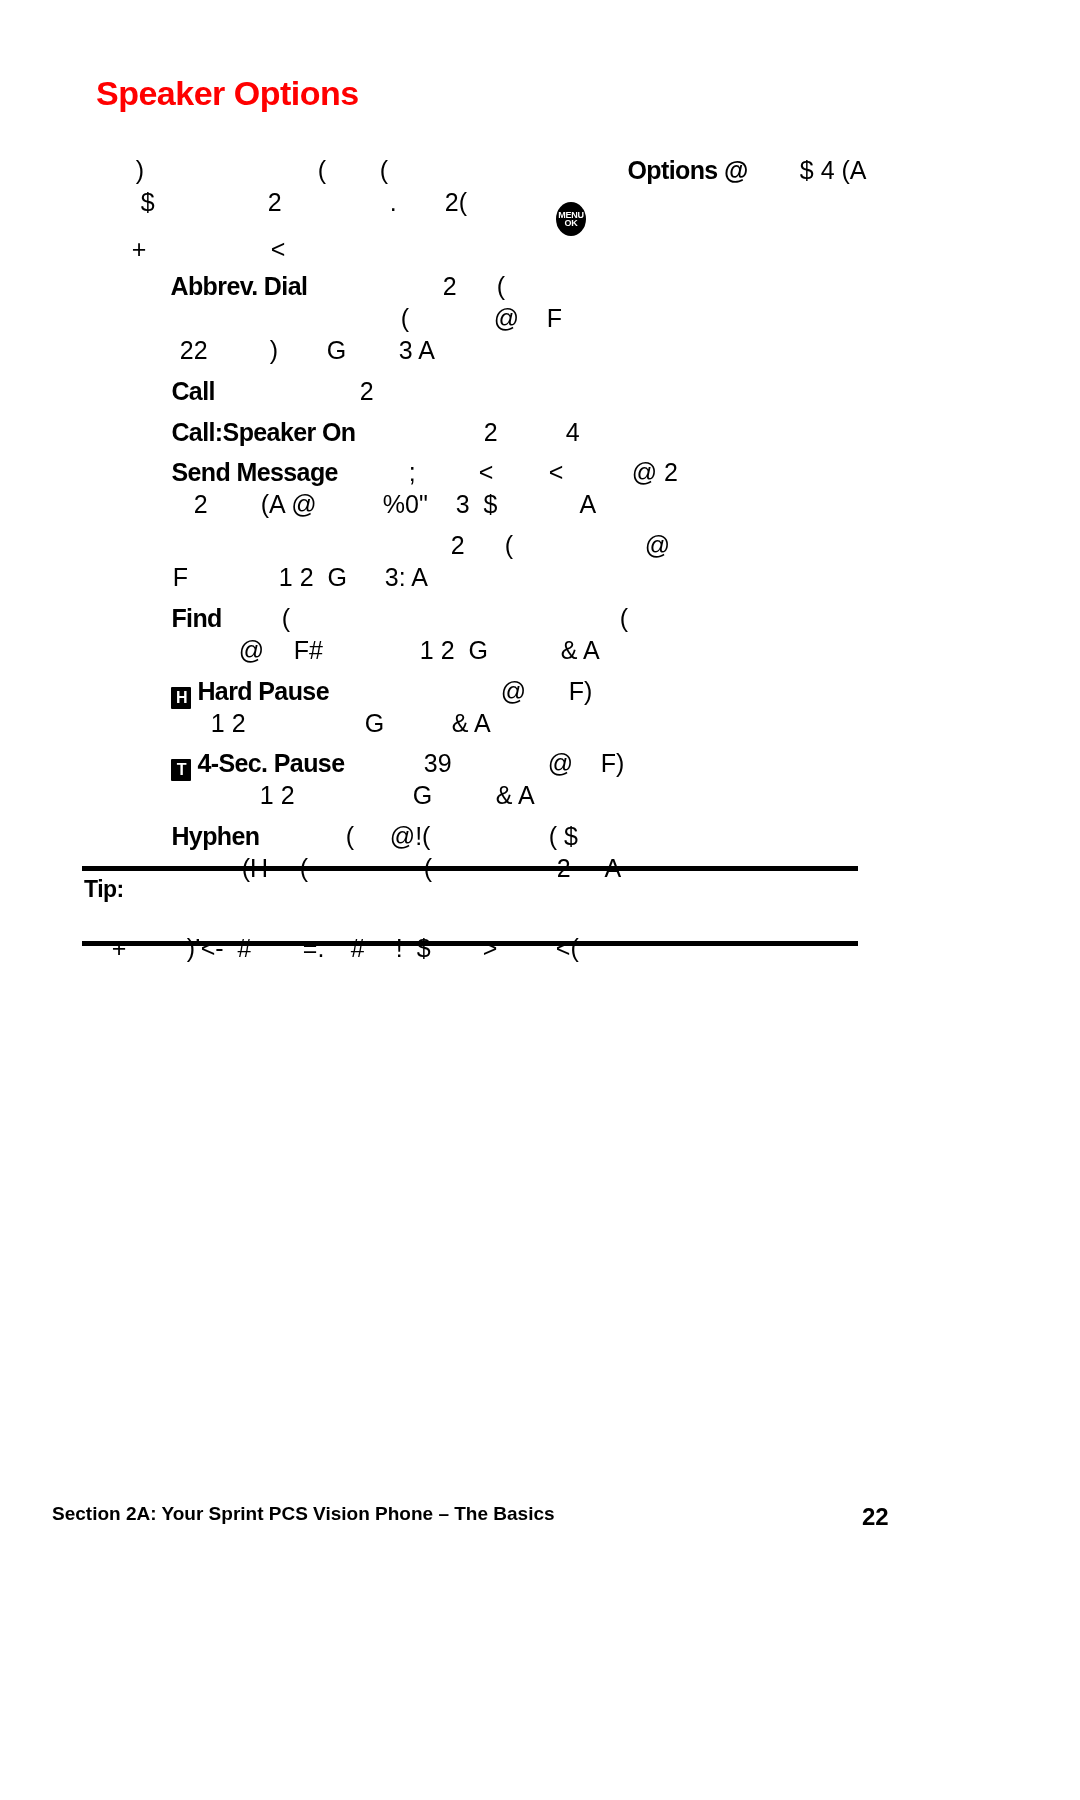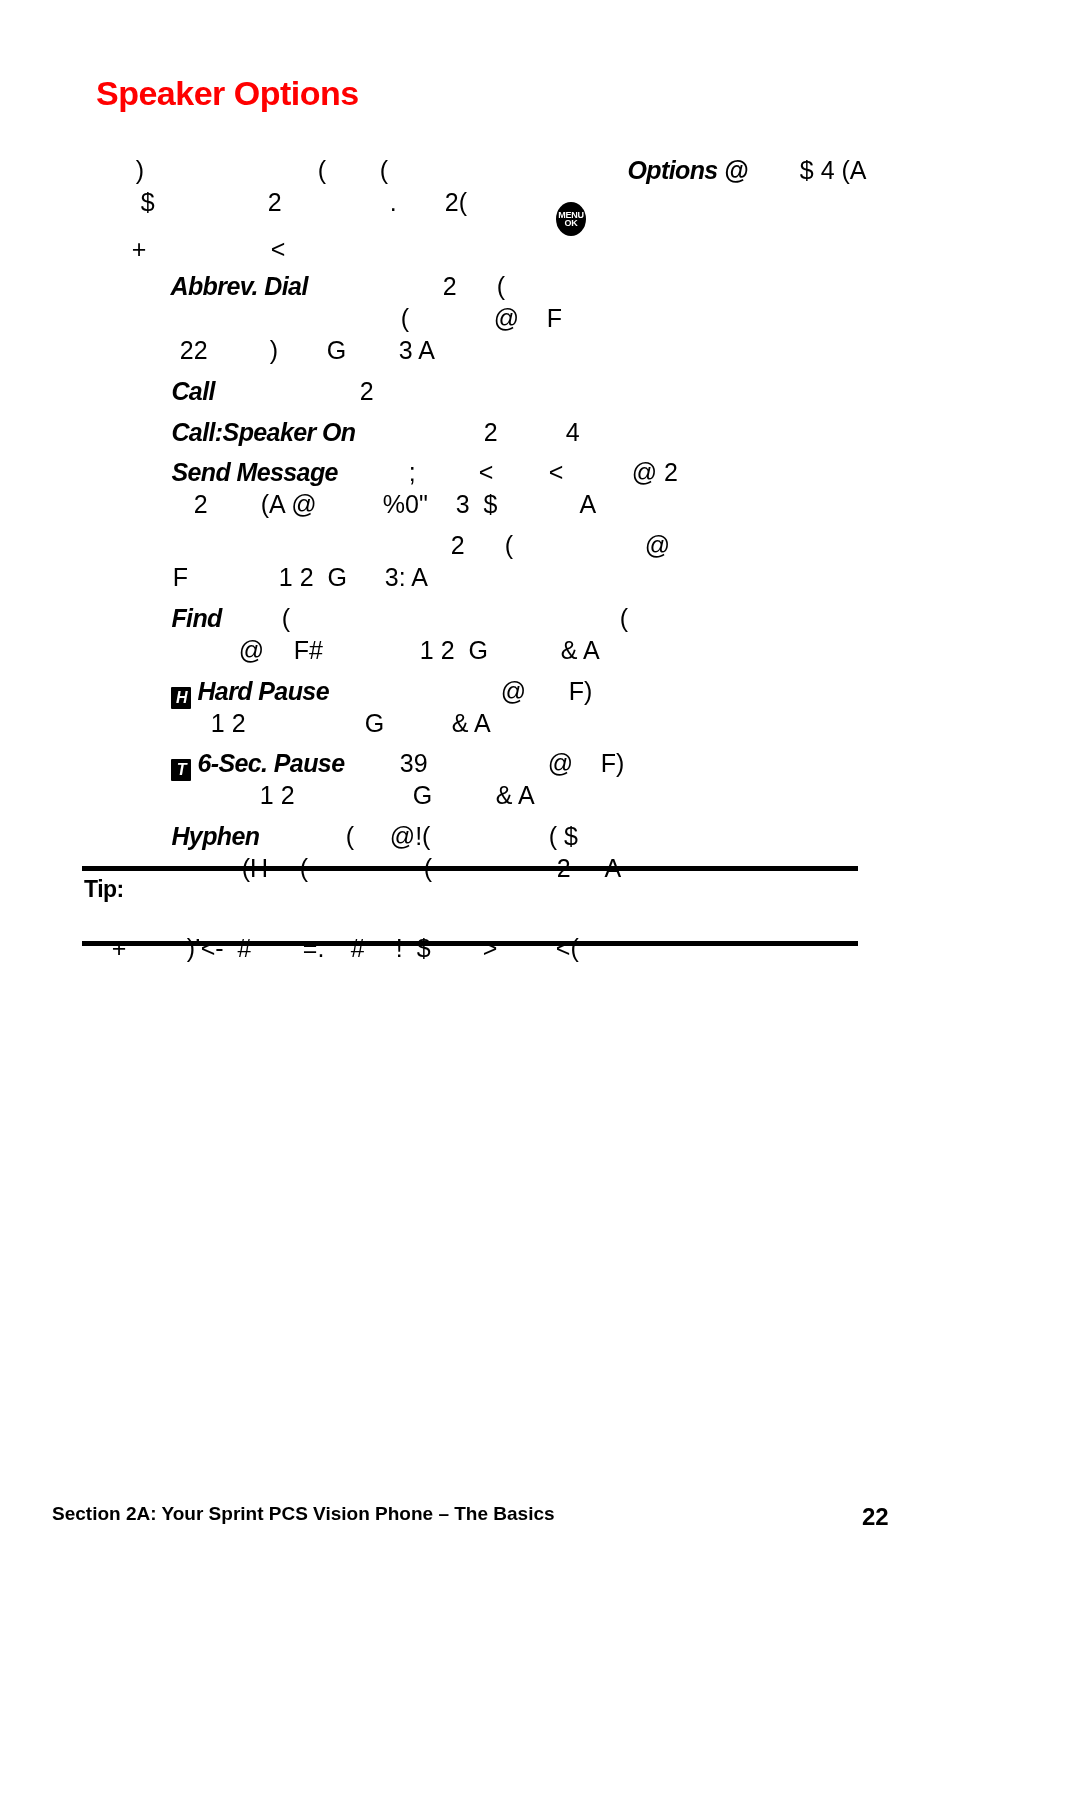--- a/index.html
+++ b/index.html
@@ -39,21 +39,20 @@
     white-space: pre;
     font-family: "Liberation Sans", sans-serif;
     font-size: 25px;
     font-weight: normal;
     color: #000000;
     letter-spacing: 0px;
   }
   .line.bold {
     font-weight: bold;
     letter-spacing: -0.6px;
-    font-style: italic;
   }
   .seg {
     white-space: pre;
     display: inline;
   }
   .seg.b {
     font-weight: bold;
     letter-spacing: -0.6px;
   }
 
@@ -319,23 +318,23 @@
     <span class="seg">1 2</span>
   </div>
   <div class="line" style="left:337px; top:680px;">
     <span class="seg">G</span>
   </div>
   <div class="line" style="left:424px; top:680px;">
     <span class="seg">&amp; A</span>
   </div>
 
   <div class="line bold" style="left:146px; top:720px;">
-    <span class="key-badge">T</span><span class="seg b">6-Sec. Pause</span>
-  </div>
-  <div class="line" style="left:372px; top:720px;">
+    <span class="key-badge">T</span><span class="seg b">4-Sec. Pause</span>
+  </div>
+  <div class="line" style="left:396px; top:720px;">
     <span class="seg">39</span>
   </div>
   <div class="line" style="left:520px; top:720px;">
     <span class="seg">@</span>
   </div>
   <div class="line" style="left:573px; top:720px;">
     <span class="seg">F)</span>
   </div>
   <div class="line" style="left:232px; top:752px;">
     <span class="seg">1 2</span>

